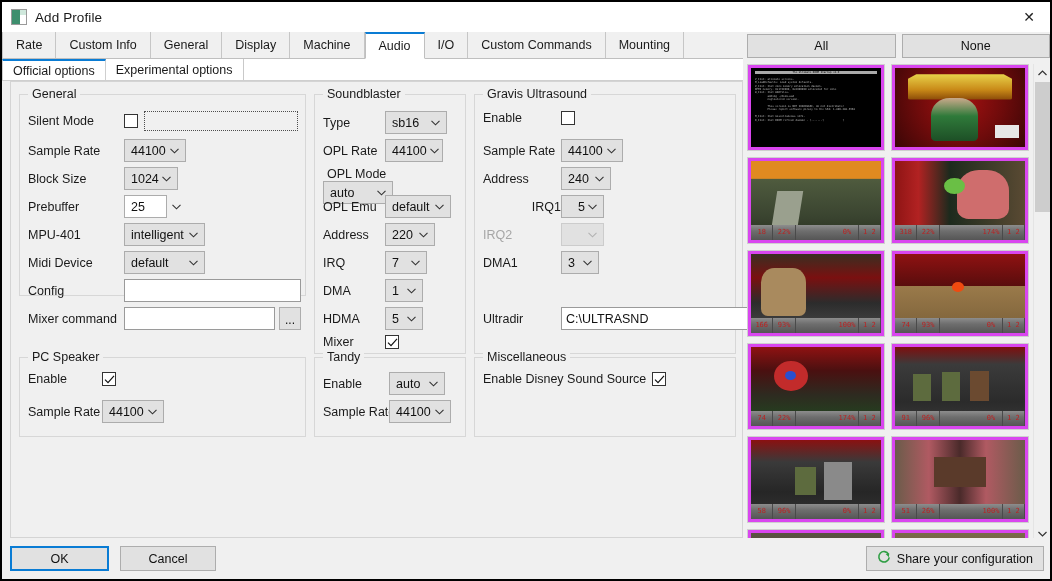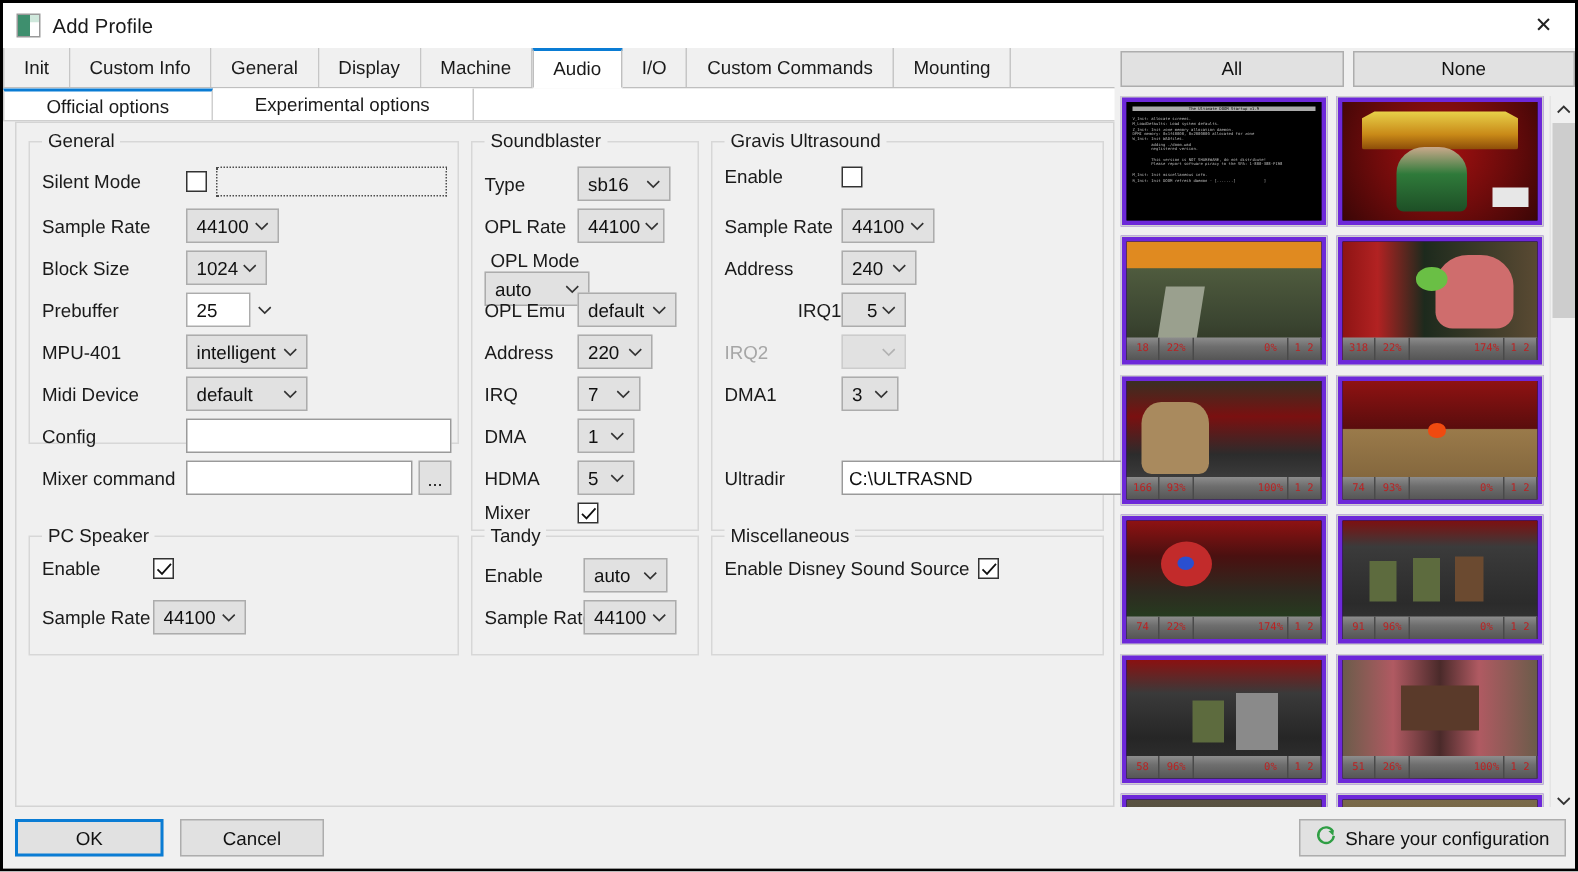--- a/index.html
+++ b/index.html
@@ -88,21 +88,21 @@
   
   .subtabstrip {
     position: absolute; left: 0; top: 57px;
     width: 741px; height: 22px;
     background: #ffffff;
     display: flex; align-items: flex-end;
     border-bottom: 1px solid #cfcfcf;
   }
   .subtab {
     height: 21px;
-    padding: 0 28px;
+    padding: 0 10px;
     display: flex; align-items: center;
     font-size: 12.5px; color: #1a1a1a;
     border-right: 1px solid #c9c9c9;
     white-space: nowrap;
     cursor: default;
     background: #ffffff;
   }
   .subtab.active {
     border-top: 2px solid #0a7cd4;
     border-left: 1px solid #cfcfcf;
@@ -225,21 +225,21 @@
     width: 303px; height: 478px;
     overflow: hidden;
   }
   .shotgrid {
     position: absolute; left: 0; top: 0;
     width: 283px;
     display: flex; flex-wrap: wrap; gap: 6px;
   }
   .shot {
     width: 138px; height: 87px;
-    background: #6d28d9;
+    background: #d946ef;
     border: 1px solid #cfcfcf;
     padding: 3px;
     cursor: default;
   }
   .shot .inner {
     width: 100%; height: 100%;
     position: relative;
     overflow: hidden;
     background: #000;
   }
@@ -347,21 +347,21 @@
     <div class="app-icon">
         <i class="a"></i>
         <i class="b"></i>
         <i class="c"></i>
       </div>
     <div class="title-text">Add Profile</div>
     <div class="close-btn">✕</div>
   </div>
 
   <div class="tabstrip">
-    <div class="tab">Init</div>
+    <div class="tab">Rate</div>
     <div class="tab">Custom Info</div>
     <div class="tab">General</div>
     <div class="tab">Display</div>
     <div class="tab">Machine</div>
     <div class="tab active">Audio</div>
     <div class="tab">I/O</div>
     <div class="tab">Custom Commands</div>
     <div class="tab">Mounting</div>
     <div class="tabstrip-filler"></div>
   </div>

